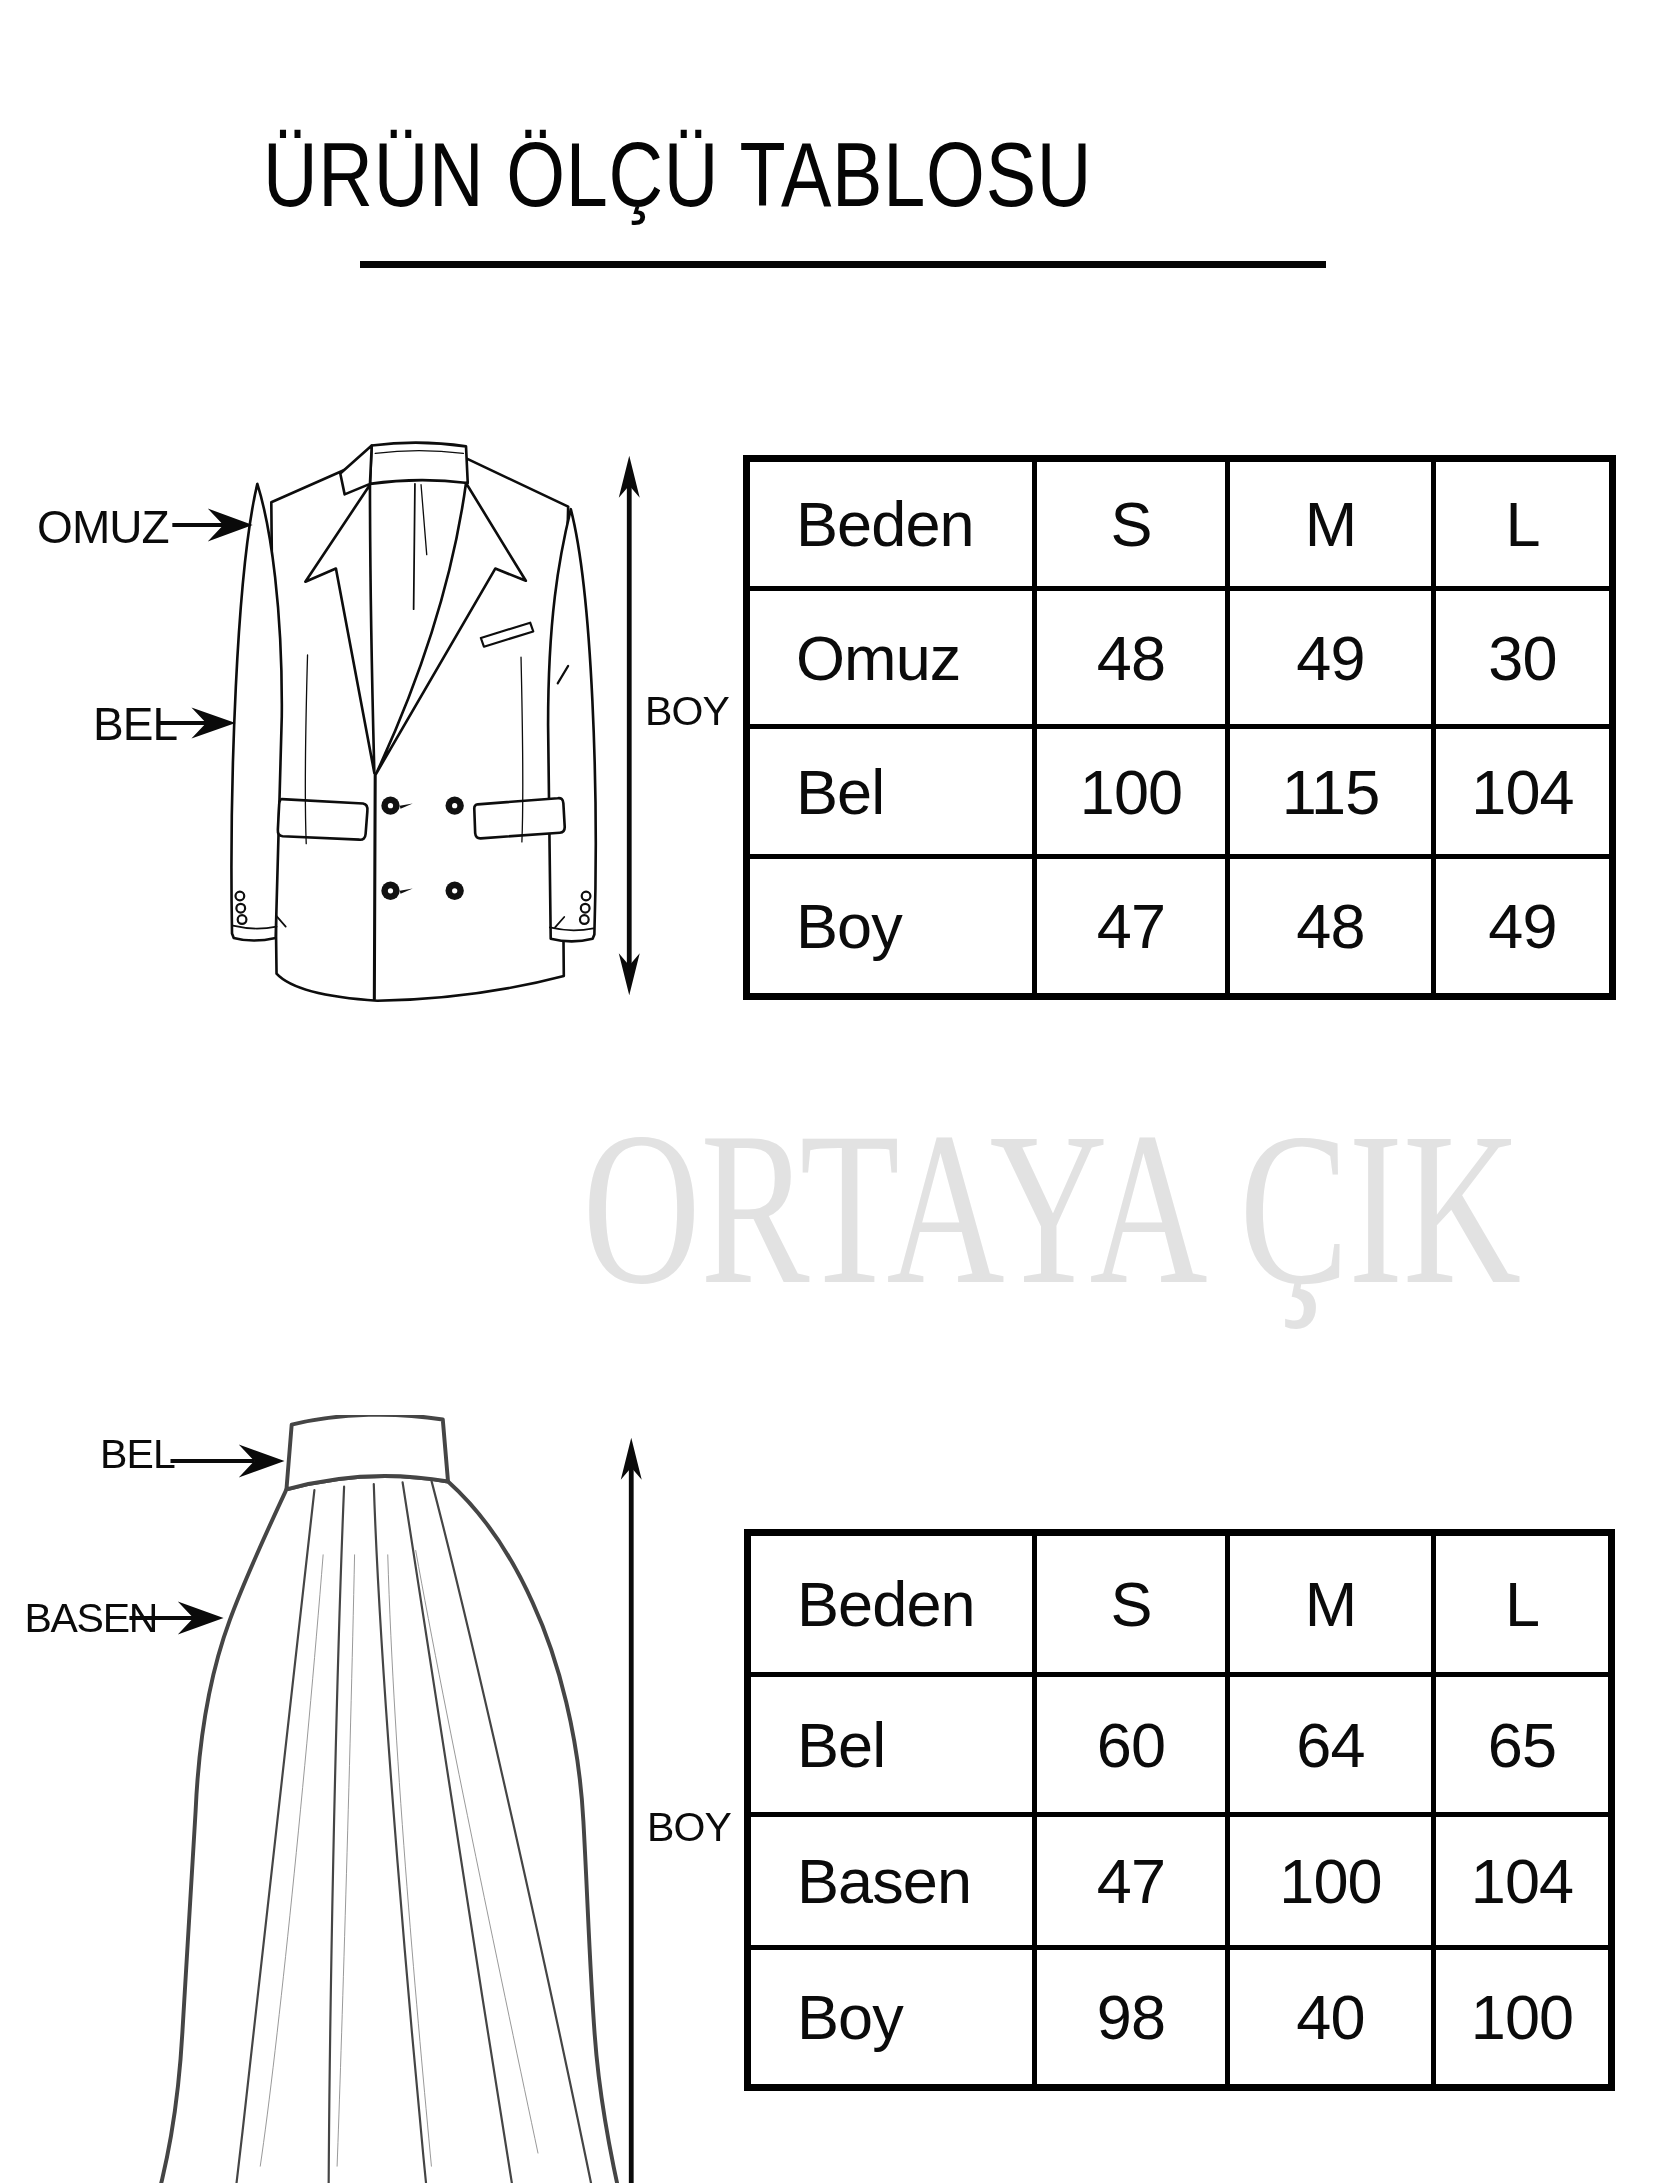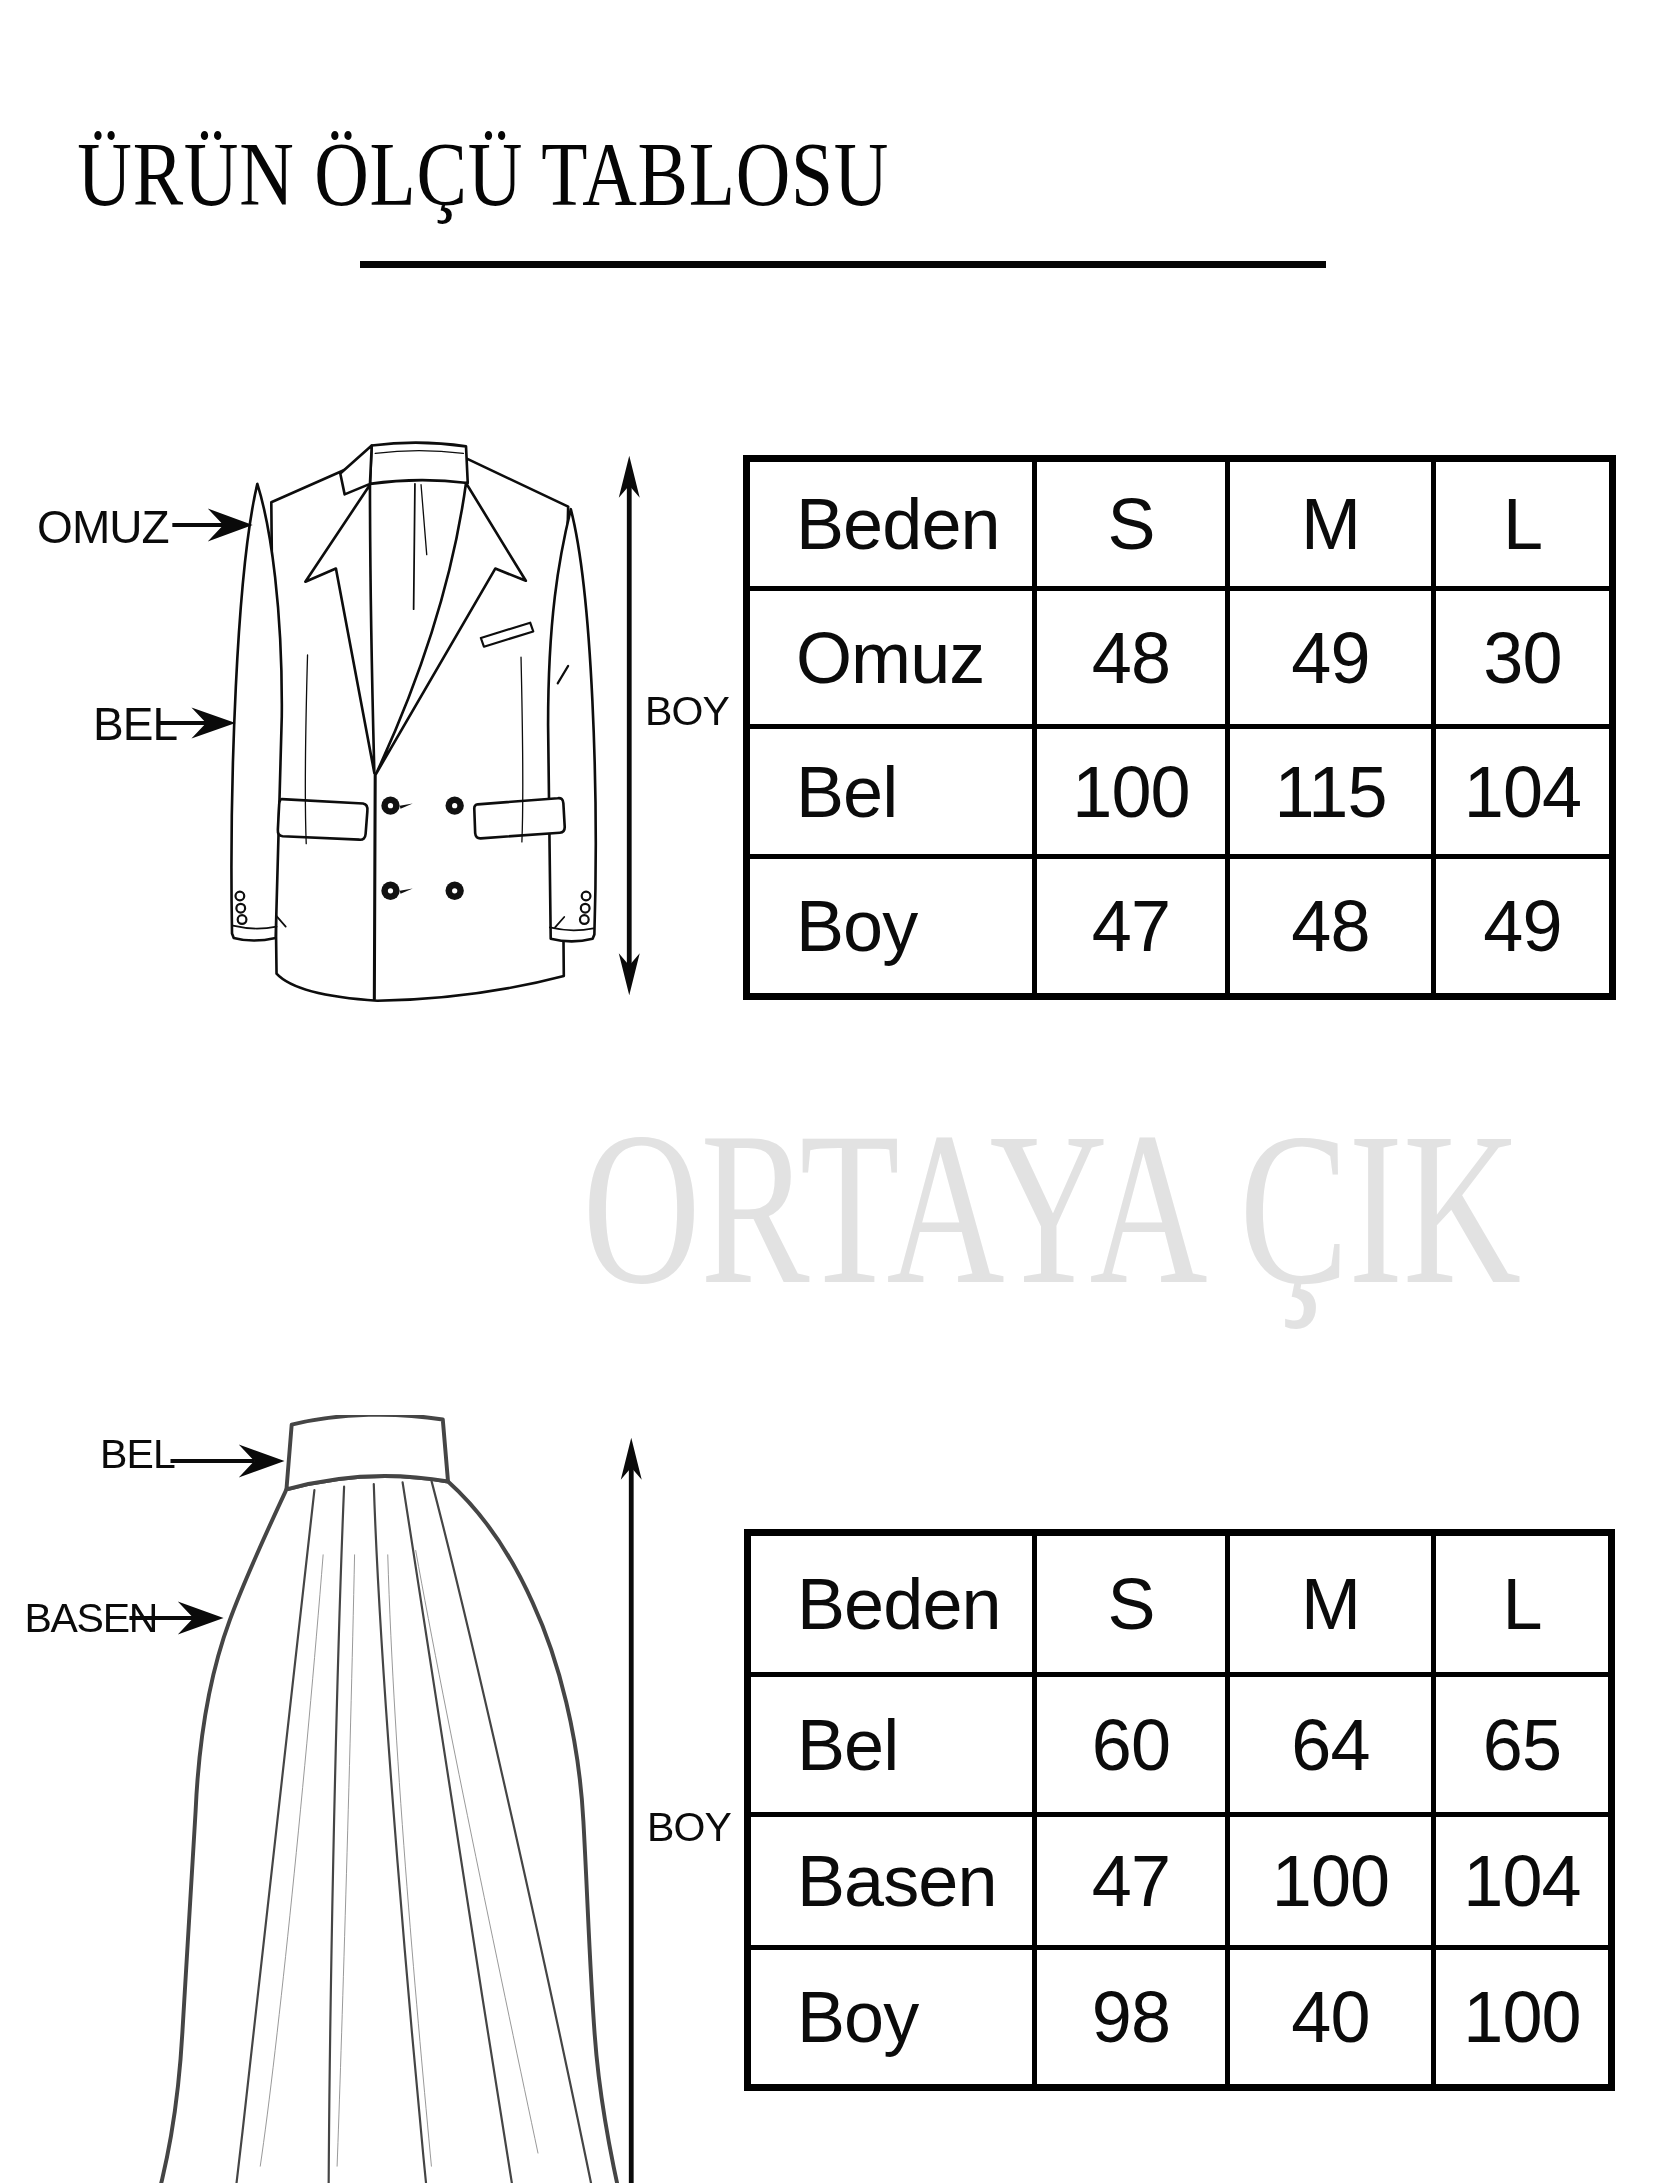--- a/index.html
+++ b/index.html
@@ -3,21 +3,21 @@
 <meta charset="utf-8">
 <style>
   html,body{margin:0;padding:0;}
   body{
     width:1677px;height:2514px;background:#ffffff;position:relative;overflow:hidden;
     font-family:"Liberation Sans",sans-serif;color:#0b0b0b;
   }
   .sheet{position:absolute;left:0;top:0;width:1677px;height:2514px;background:#fff;}
 
   
-  .title-wrap{position:absolute;left:0;top:130px;width:1355px;text-align:left;white-space:nowrap;font-family:Liberation Serif, serif;}
+  .title-wrap{position:absolute;left:0;top:130px;width:1355px;text-align:center;white-space:nowrap;}
   .title{
     display:inline-block;font-size:90px;line-height:1;font-weight:400;
     letter-spacing:0.9px;transform:scaleX(0.84);transform-origin:center top;color:#050505;
   }
   .title-underline{position:absolute;left:360px;top:261px;width:966px;height:7px;background:#050505;}
 
   
   .wm-wrap{position:absolute;left:0;top:1100px;width:1677px;text-align:right;white-space:nowrap;pointer-events:none;}
   .watermark{
     display:inline-block;font-family:"Liberation Serif",serif;font-size:218px;line-height:1;
@@ -36,21 +36,21 @@
   .arr{position:absolute;}
   .arr path{fill:#0a0a0a;stroke:none;}
   .arr line{stroke:#0a0a0a;}
 
   
   table.size-table{
     position:absolute;border-collapse:collapse;table-layout:fixed;background:#fff;
     border:7px solid #000;
   }
   table.size-table td{
-    border:5.7px solid #000;font-size:72px;letter-spacing:-0.9px;color:#0b0b0b;
+    border:5.7px solid #000;font-size:63px;letter-spacing:-0.9px;color:#0b0b0b;
     text-align:center;vertical-align:middle;padding:0;overflow:hidden;white-space:nowrap;
   }
   table.size-table td.rowhead{text-align:left;padding-left:46px;}
   .tbl-jacket{left:743px;top:455px;width:866px;height:538px;}
   .tbl-skirt{left:744px;top:1529px;width:864px;height:555px;}
 
   .sketch{position:absolute;}
 </style>
 </head>
 <body>

